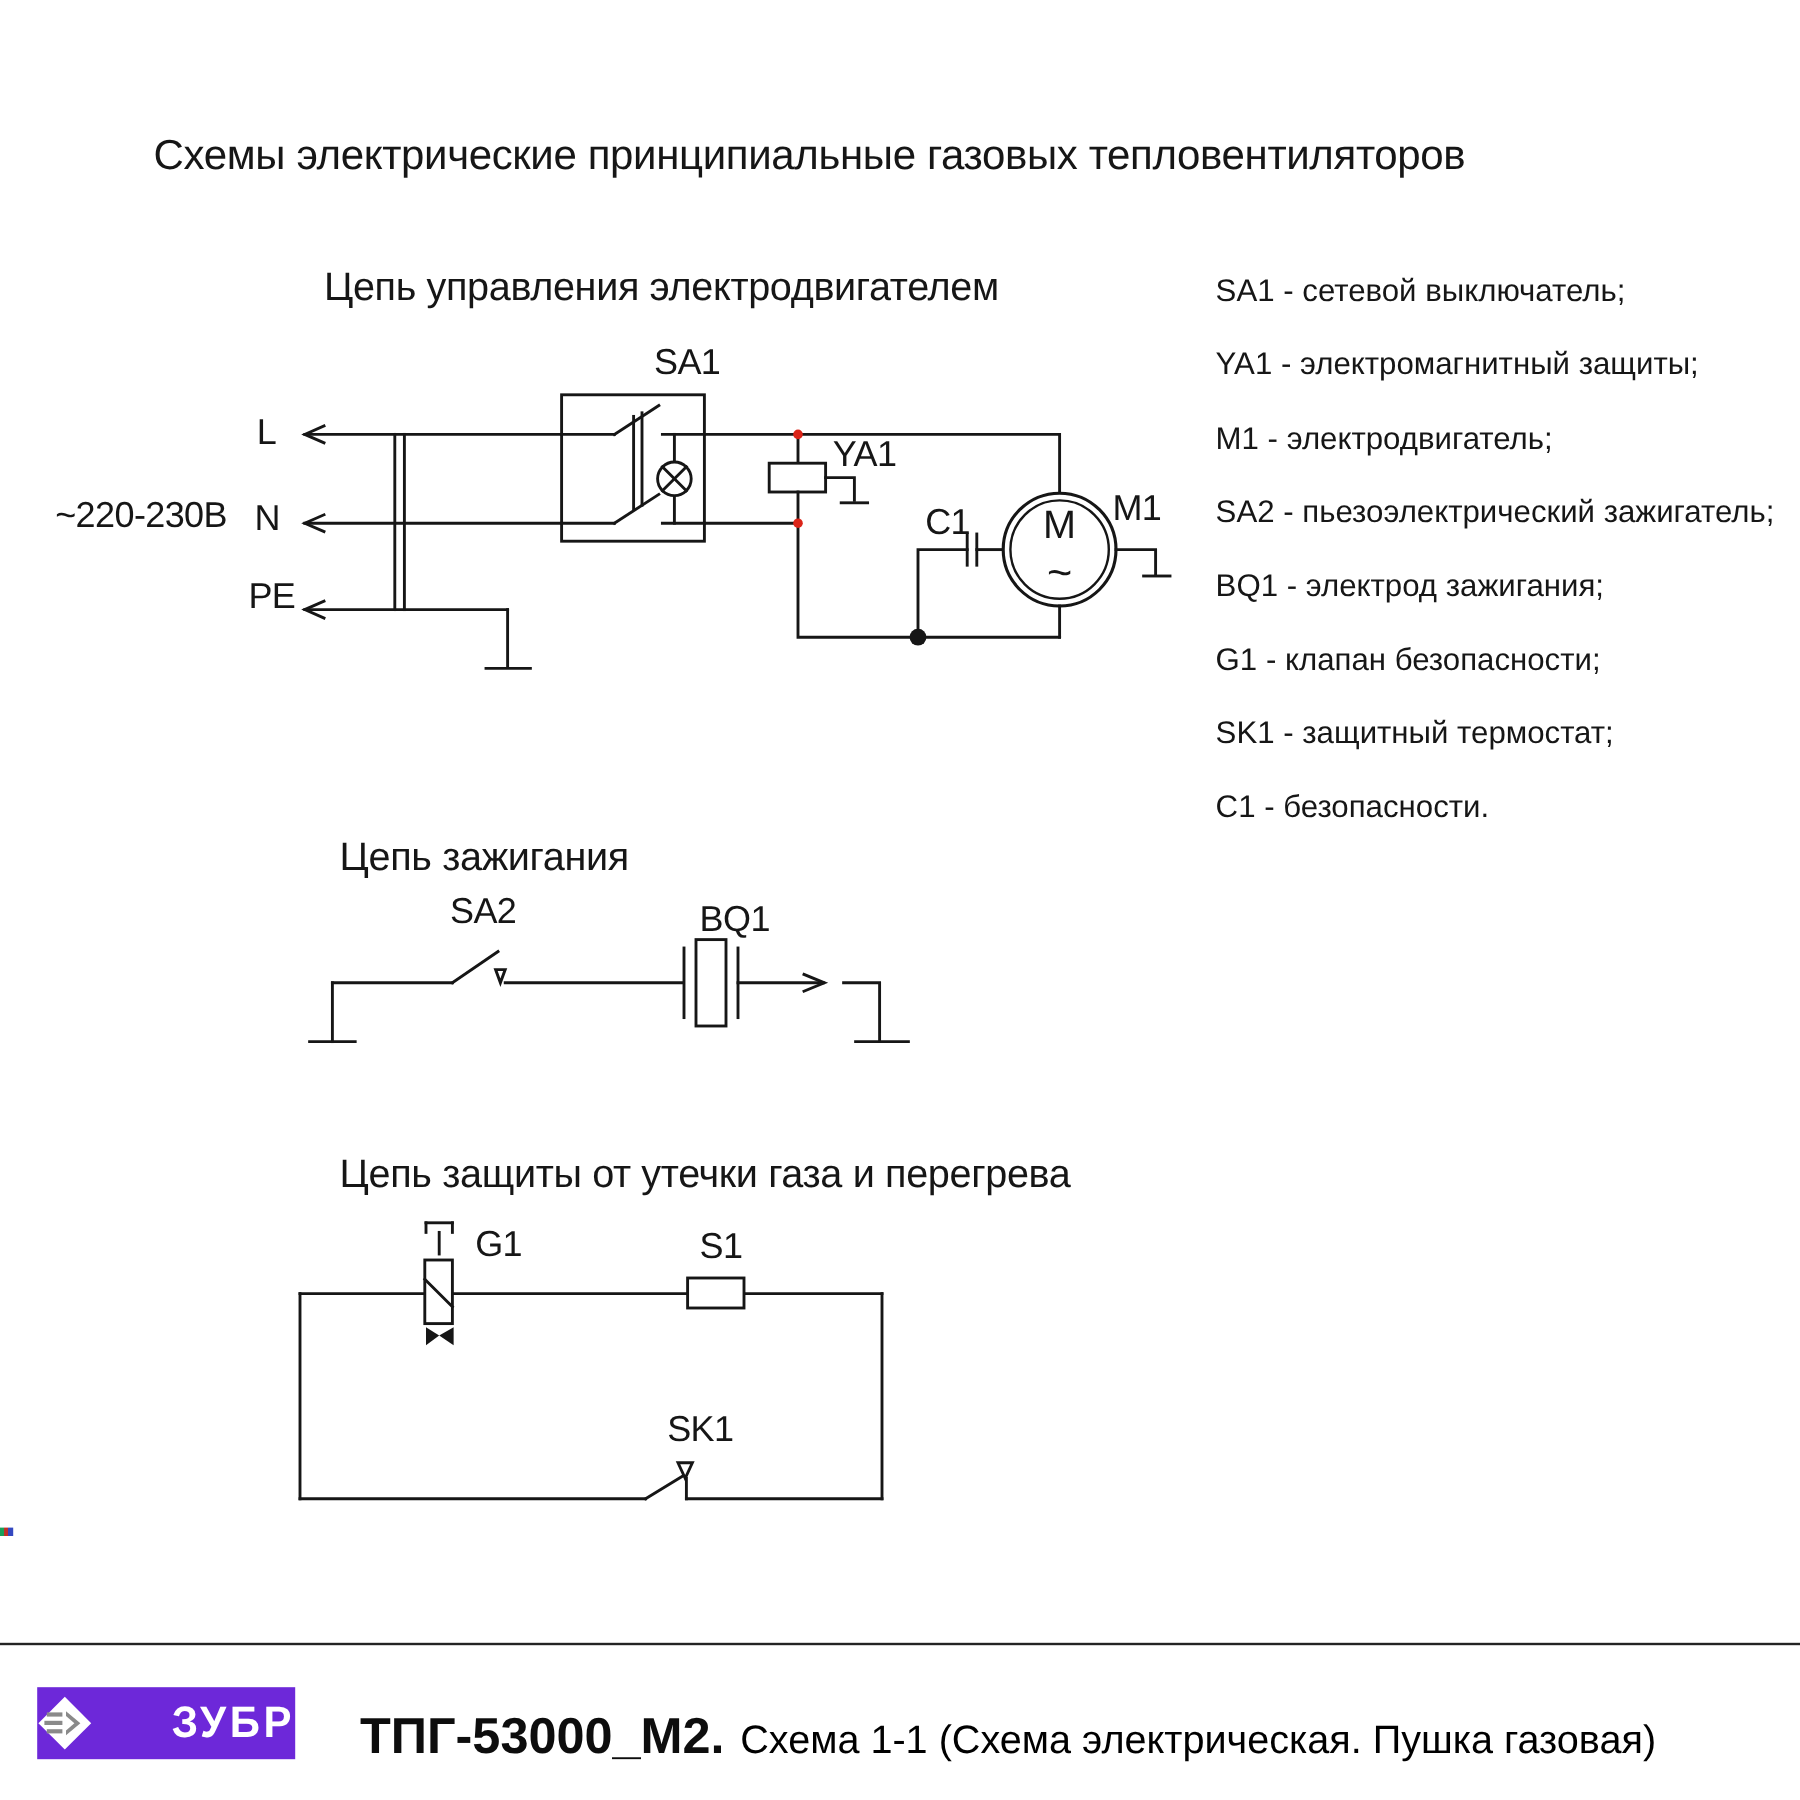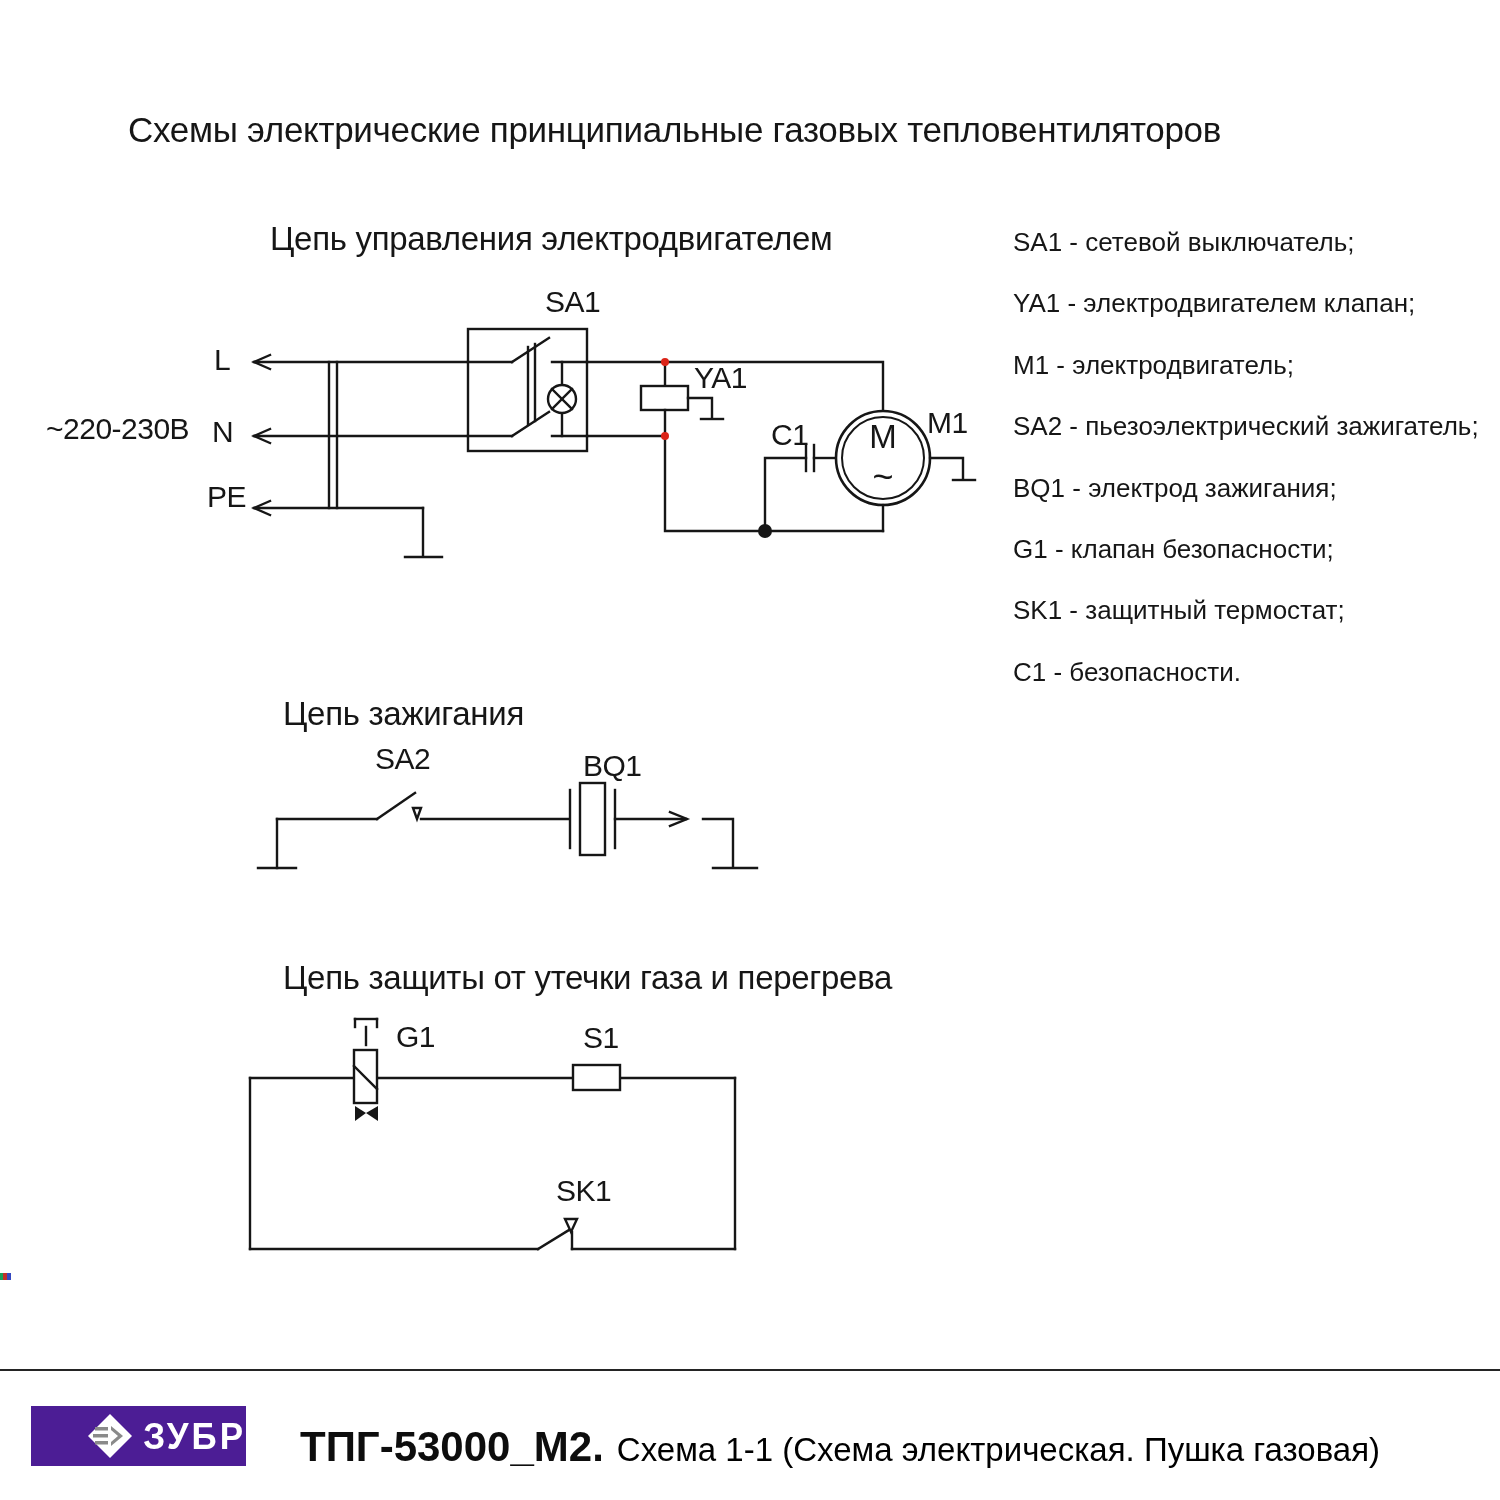--- a/index.html
+++ b/index.html
@@ -15,42 +15,42 @@
   .legend-item{height:61.4px;line-height:61.4px;font-size:26px;white-space:nowrap;}
   svg.draw{position:absolute;left:0;top:0;}
   .ln{stroke:#161616;stroke-width:2.4;fill:none;stroke-linecap:square;stroke-linejoin:miter;}
   .wf{fill:#ffffff;}
   .bk{fill:#161616;stroke:none;}
   .rd{fill:#db2418;stroke:none;}
   .slbl{font-family:"Liberation Sans",sans-serif;font-size:30px;fill:#161616;stroke:none;letter-spacing:-0.5px;}
   .mlbl{font-family:"Liberation Sans",sans-serif;font-size:33px;fill:#161616;stroke:none;text-anchor:middle;}
   .wlbl{font-family:"Liberation Sans",sans-serif;font-size:36px;fill:#161616;stroke:none;text-anchor:middle;}
   .rule{left:0;top:1369px;width:1500px;height:2px;background:#242424;}
-  .logo{left:31px;top:1406px;width:215px;height:60px;background:#4c1d95;
-        display:flex;align-items:center;justify-content:flex-end;gap:10px;}
+  .logo{left:31px;top:1406px;width:215px;height:60px;background:#6d28d9;
+        display:flex;align-items:center;justify-content:space-between;gap:10px;}
   .logo-text{color:#ffffff;font-weight:700;font-size:35px;letter-spacing:3px;transform:scaleY(1.05);}
   .footer-line{left:300px;top:1423px;display:flex;gap:13px;align-items:baseline;white-space:nowrap;}
   .model{font-weight:700;font-size:42px;color:#0d0d0d;}
   .caption{font-size:33px;color:#000000;}
   .artifact{left:0;top:1273px;width:11px;height:7px;
             background:linear-gradient(90deg,#18a05a 0 30%,#c03028 30% 60%,#3448c0 60% 100%);}
 </style>
 </head>
 <body>
 
 <div class="page">
 
   <div class="abs main-title">Схемы электрические принципиальные газовых тепловентиляторов</div>
   <div class="abs sec-title" id="t1">Цепь управления электродвигателем</div>
   <div class="abs sec-title" id="t2">Цепь зажигания</div>
   <div class="abs sec-title" id="t3">Цепь защиты от утечки газа и перегрева</div>
 
   <div class="abs legend">
     <div class="legend-item">SA1 - сетевой выключатель;</div>
-    <div class="legend-item">YA1 - электродвигателем клапан;</div>
+    <div class="legend-item">YA1 - электромагнитный защиты;</div>
     <div class="legend-item">M1 - электродвигатель;</div>
     <div class="legend-item">SA2 - пьезоэлектрический зажигатель;</div>
     <div class="legend-item">BQ1 - электрод зажигания;</div>
     <div class="legend-item">G1 - клапан безопасности;</div>
     <div class="legend-item">SK1 - защитный термостат;</div>
     <div class="legend-item">C1 - безопасности.</div>
   </div>
 
   <svg class="draw" width="1500" height="1500" viewBox="0 0 1500 1500">
 

